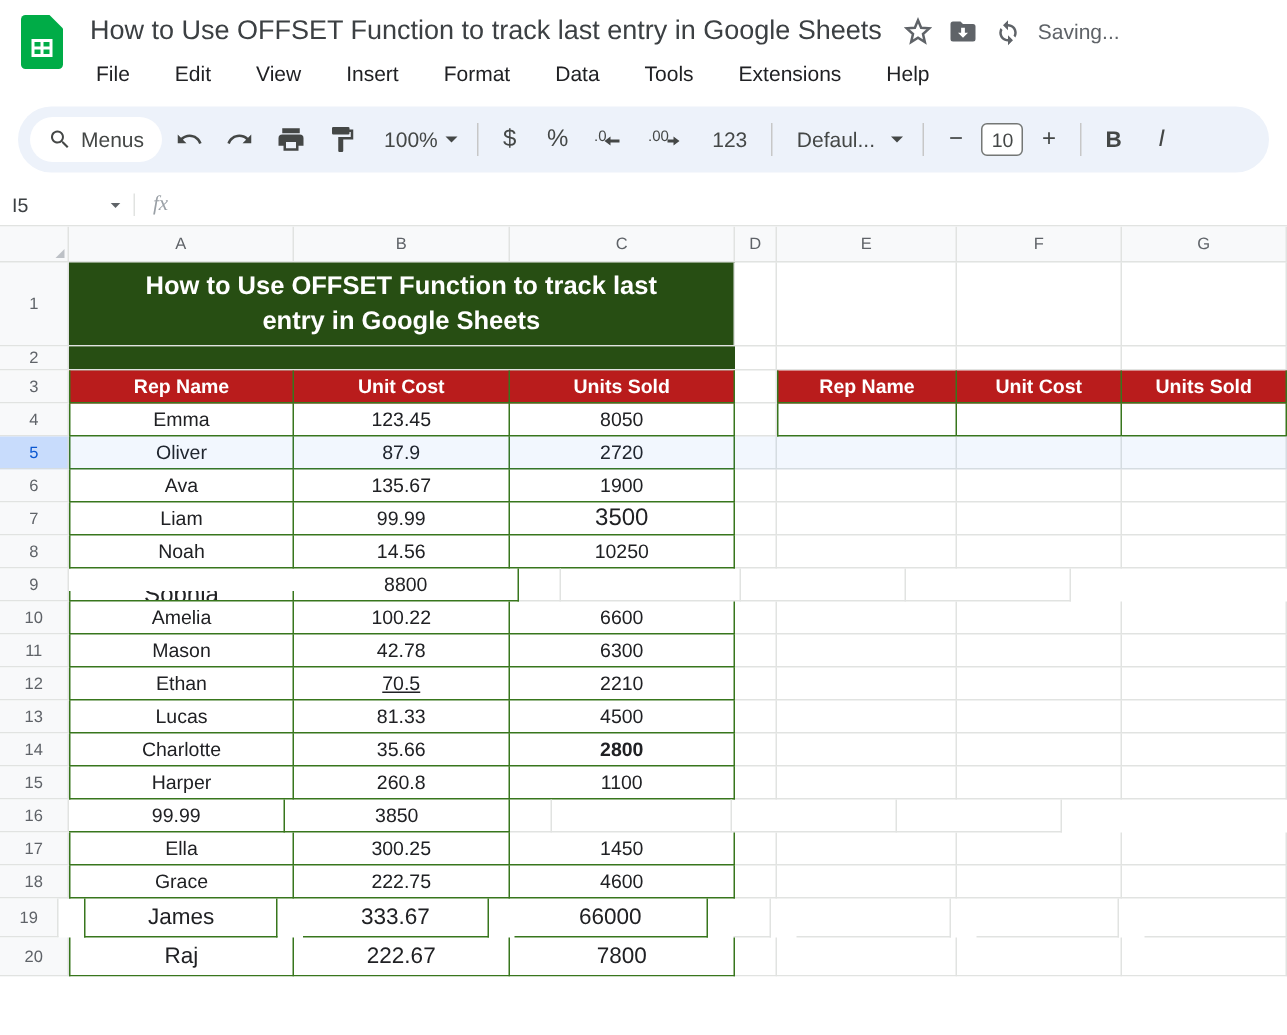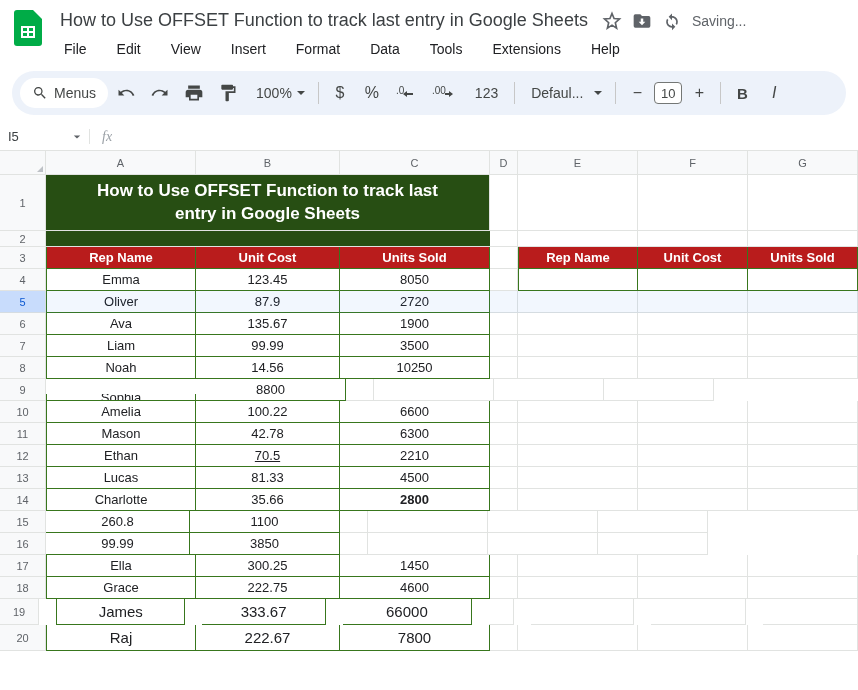--- a/index.html
+++ b/index.html
@@ -258,39 +258,39 @@
         <div class="cell col-C gcell" style="font-size: 13px;">1900</div>
         <div class="cell col-D "></div>
         <div class="cell col-E "></div>
         <div class="cell col-F "></div>
         <div class="cell col-G "></div>
       </div>
       <div class="row" style="height: 22px;">
         <div class="rh">7</div>
         <div class="cell col-A gcell gcell-left" style="font-size: 13px;">Liam</div>
         <div class="cell col-B gcell" style="font-size: 13px;">99.99</div>
-        <div class="cell col-C gcell" style="font-size: 13px; text-align: right;">3500</div>
+        <div class="cell col-C gcell" style="font-size: 16px; text-align: right;">3500</div>
         <div class="cell col-D "></div>
         <div class="cell col-E "></div>
         <div class="cell col-F "></div>
         <div class="cell col-G "></div>
       </div>
       <div class="row" style="height: 22px;">
         <div class="rh">8</div>
         <div class="cell col-A gcell gcell-left" style="font-size: 13px;">Noah</div>
         <div class="cell col-B gcell" style="font-size: 13px;">14.56</div>
         <div class="cell col-C gcell" style="font-size: 13px;">10250</div>
         <div class="cell col-D "></div>
         <div class="cell col-E "></div>
         <div class="cell col-F "></div>
         <div class="cell col-G "></div>
       </div>
       <div class="row" style="height: 22px;">
         <div class="rh">9</div>
-        <div class="cell col-A gcell gcell-left" style="font-size: 13px; margin-top: 15px;">Sophia</div>
+        <div class="cell col-A gcell gcell-left" style="font-size: 16px; margin-top: 15px;">Sophia</div>
         <div class="cell col-C gcell" style="font-size: 13px;">8800</div>
         <div class="cell col-D "></div>
         <div class="cell col-E "></div>
         <div class="cell col-F "></div>
         <div class="cell col-G "></div>
       </div>
       <div class="row" style="height: 22px;">
         <div class="rh">10</div>
         <div class="cell col-A gcell gcell-left" style="font-size: 13px;">Amelia</div>
         <div class="cell col-B gcell" style="font-size: 13px;">100.22</div>
@@ -335,20 +335,21 @@
         <div class="cell col-A gcell gcell-left" style="font-size: 13px;">Charlotte</div>
         <div class="cell col-B gcell" style="font-size: 13px;">35.66</div>
         <div class="cell col-C gcell" style="font-size: 13px; font-weight: bold;">2800</div>
         <div class="cell col-D "></div>
         <div class="cell col-E "></div>
         <div class="cell col-F "></div>
         <div class="cell col-G "></div>
       </div>
       <div class="row" style="height: 22px;">
         <div class="rh">15</div>
+        <div class="cell col-A gcell gcell-left" style="font-size: 13px;">Harper</div>
         <div class="cell col-B gcell" style="font-size: 13px;">260.8</div>
         <div class="cell col-C gcell" style="font-size: 13px;">1100</div>
         <div class="cell col-D "></div>
         <div class="cell col-E "></div>
         <div class="cell col-F "></div>
         <div class="cell col-G "></div>
       </div>
       <div class="row" style="height: 22px;">
         <div class="rh">16</div>
         <div class="cell col-B gcell" style="font-size: 13px;">99.99</div>

